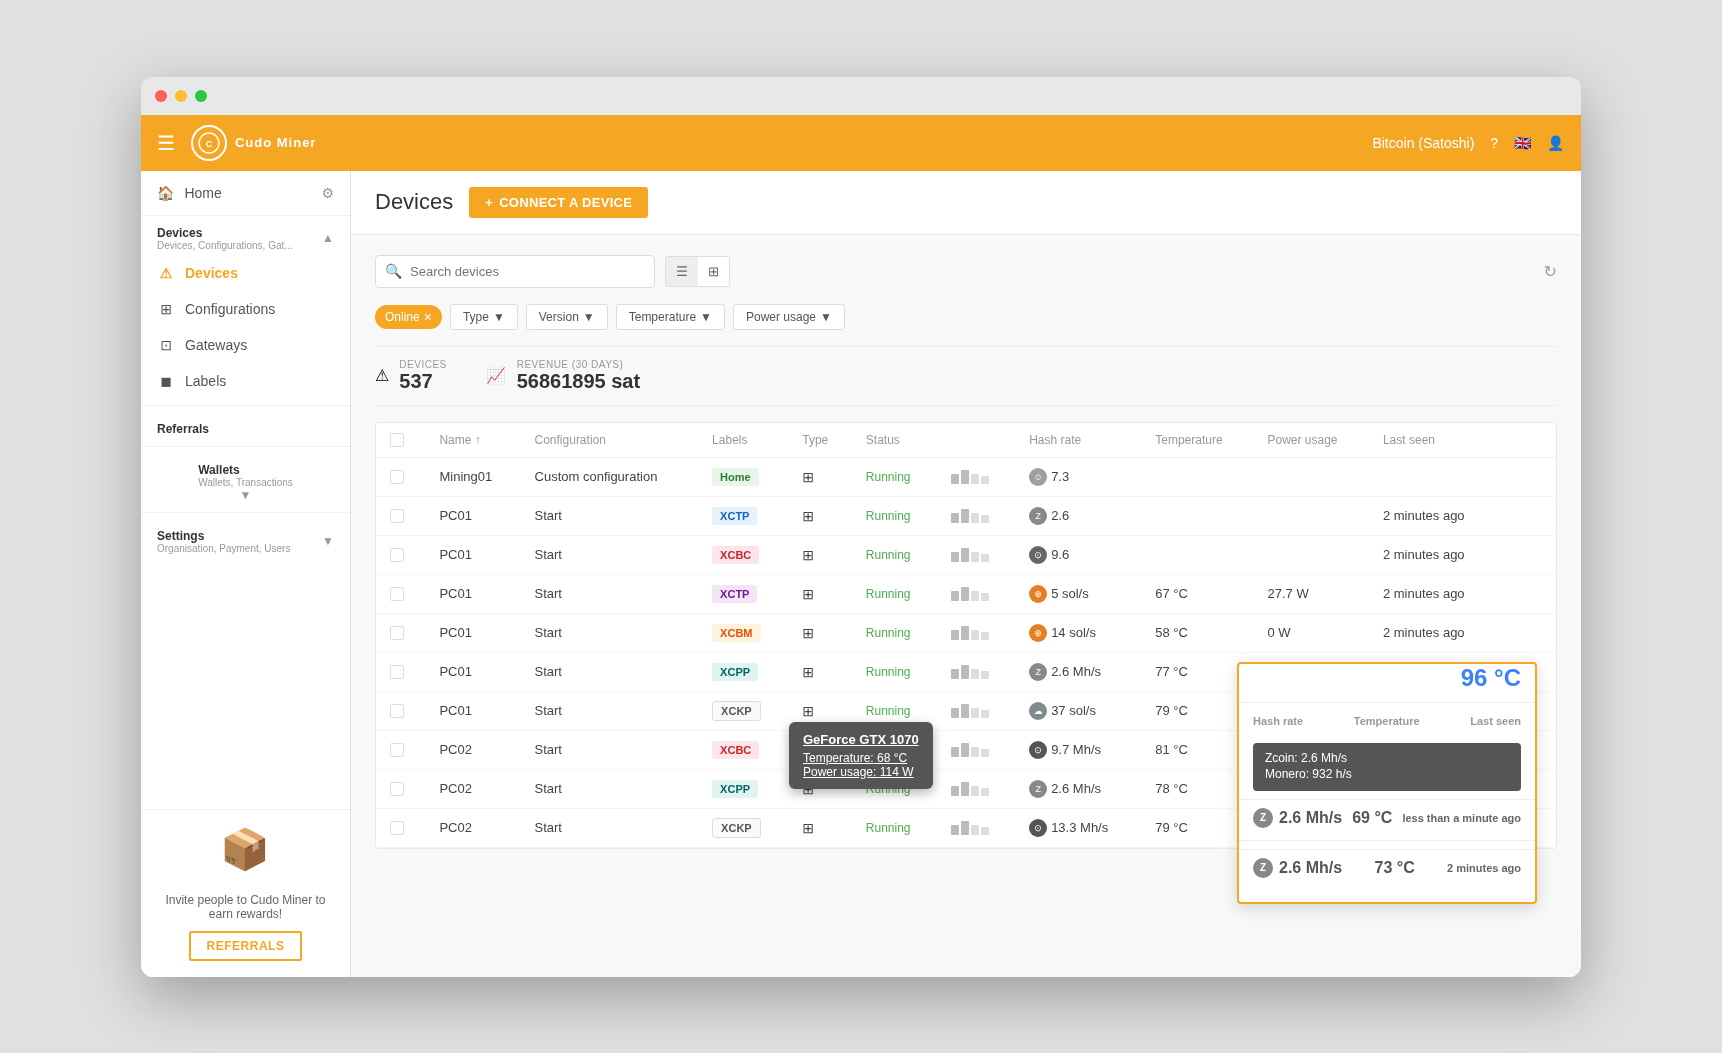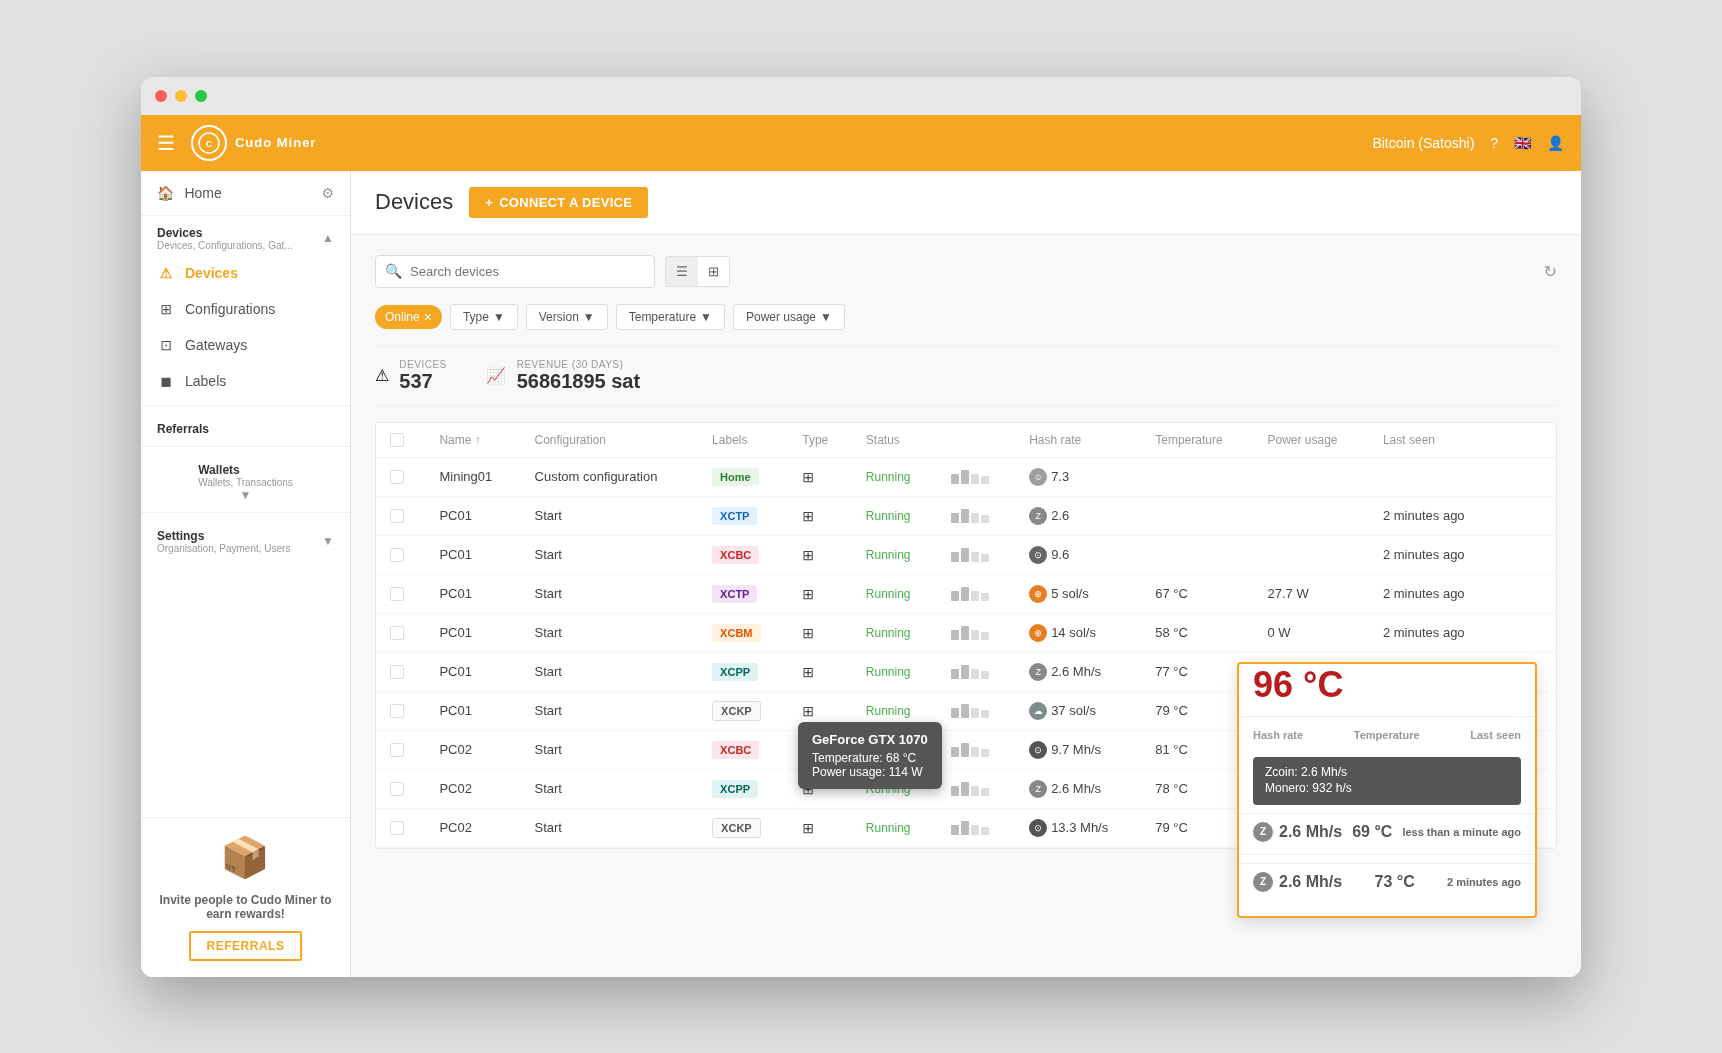--- a/index.html
+++ b/index.html
@@ -35,21 +35,21 @@
     .sidebar-section-header { font-size: 12px; color: #333; font-weight: 600; }
     .sidebar-section-sub { font-size: 10px; color: #999; }
     
     .sidebar-item { display: flex; align-items: center; gap: 10px; padding: 10px 16px; cursor: pointer; font-size: 14px; color: #555; }
     .sidebar-item.active { color: #f5a623; font-weight: 600; }
     .sidebar-item-icon { width: 18px; text-align: center; }
     
     .sidebar-divider { height: 1px; background: #f0f0f0; margin: 6px 0; }
     
     .sidebar-referrals { margin-top: auto; padding: 16px; text-align: center; border-top: 1px solid #f0f0f0; }
-    .sidebar-referrals-text { font-size: 12px; color: #666; margin-top: 12px; font-weight: bold; }
+    .sidebar-referrals-text { font-size: 12px; color: #666; margin-top: 20px; }
     .referrals-btn { margin-top: 10px; padding: 6px 16px; border: 2px solid #f5a623; background: white; color: #f5a623; font-size: 12px; font-weight: 600; letter-spacing: 0.5px; cursor: pointer; border-radius: 2px; }
     
     
     .content { flex: 1; overflow-y: auto; background: #f8f8f8; }
     
     .content-header { background: white; padding: 16px 24px; display: flex; align-items: center; gap: 16px; border-bottom: 1px solid #e8e8e8; }
     .page-title { font-size: 22px; font-weight: 500; color: #333; }
     .connect-btn { background: #f5a623; color: white; border: none; padding: 8px 16px; font-size: 13px; font-weight: 600; cursor: pointer; border-radius: 3px; display: flex; align-items: center; gap: 6px; letter-spacing: 0.3px; }
     
     .content-body { padding: 20px 24px; }
@@ -105,21 +105,21 @@
     .page-nav button { background: none; border: none; cursor: pointer; color: #555; font-size: 16px; padding: 2px 6px; }
     .page-nav button:disabled { color: #ccc; cursor: default; }
     
     
     .tooltip-overlay { position: absolute; background: #555; color: white; border-radius: 6px; padding: 10px 14px; font-size: 12px; z-index: 20; box-shadow: 0 4px 12px rgba(0,0,0,0.3); }
     .tooltip-overlay .tooltip-title { font-weight: 600; font-size: 13px; margin-bottom: 4px; }
     
     .highlight-panel { position: absolute; border: 2px solid #f5a623; border-radius: 4px; background: white; z-index: 10; box-shadow: 0 4px 16px rgba(0,0,0,0.15); }
     
     .panel-header { font-size: 10px; color: #999; text-transform: uppercase; letter-spacing: 0.5px; font-weight: 600; padding: 10px 14px 4px; }
-    .panel-temp { font-size: 36px; font-weight: 600; color: #b91c1c; padding: 0 14px 10px; border-bottom: 1px solid #eee; }
+    .panel-temp { font-size: 24px; font-weight: 600; color: #3b82f6; padding: 0 14px 10px; border-bottom: 1px solid #eee; text-align: right; }
     .panel-table { width: 100%; padding: 8px 0; }
     .panel-table .pt-header { font-size: 11px; color: #999; font-weight: 600; display: flex; justify-content: space-between; padding: 4px 14px; }
     
     .inner-panel { margin: 8px 14px; background: #555; color: white; border-radius: 4px; padding: 8px 12px; font-size: 12px; }
     .inner-panel-row { display: flex; justify-content: space-between; margin-bottom: 2px; }
     .hash-display { display: flex; align-items: center; gap: 6px; font-size: 16px; font-weight: 600; color: #555; padding: 8px 14px; border-top: 1px solid #eee; }
     
     
     .win-checkbox { width: 14px; height: 14px; border: 1px solid #ddd; border-radius: 2px; cursor: pointer; }
     
@@ -602,21 +602,21 @@
                 <option>50</option>
               </select>
             </div>
             <span>1-10 of 537</span>
             <div class="page-nav">
               <button disabled="">‹</button>
               <button>›</button>
             </div>
           </div>
 
-          <div class="tooltip-overlay" style="left: 423px; top: 300px;">
+          <div class="tooltip-overlay" style="left: 414px; top: 300px; text-decoration: underline;">
             <div class="tooltip-title">GeForce GTX 1070</div>
             <div>
               <span>Temperature:</span>
               <span>68 °C</span>
             </div>
             <div>
               <span>Power usage:</span>
               <span>114 W</span>
             </div>
           </div>

